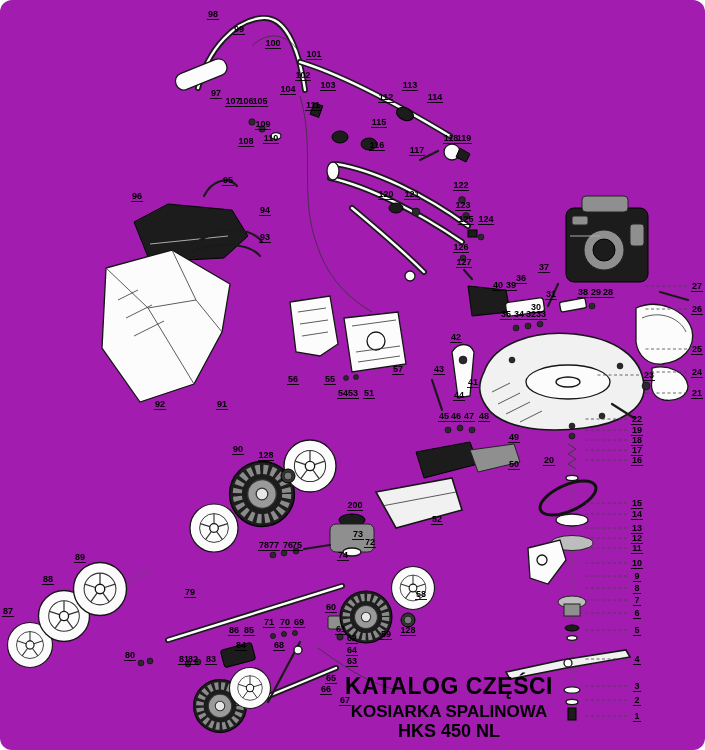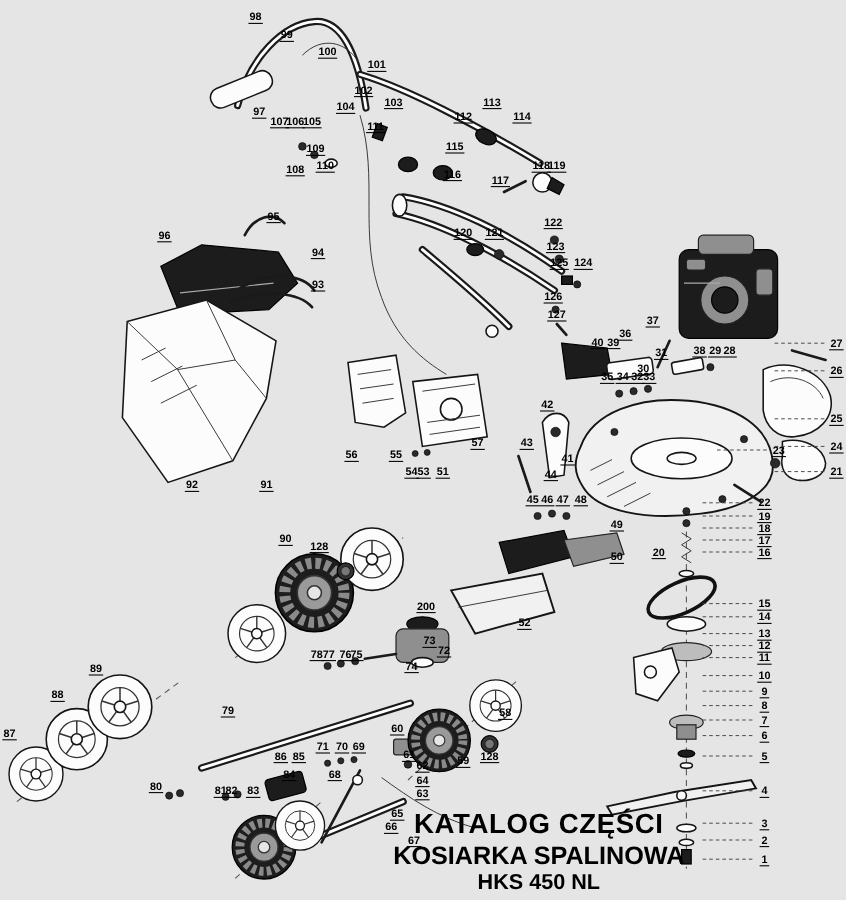--- a/index.html
+++ b/index.html
@@ -1,17 +1,17 @@
 <!DOCTYPE html>
 <html><head>
 <meta charset="utf-8">
 <style>
   html,body{margin:0;padding:0;background:#fff;}
-  .stage{position:relative;width:705px;height:750px;background:#e5e5e5;overflow:hidden;
-         font-family:"Liberation Sans",sans-serif;}
+  .stage{position:relative;width:705px;height:750px;background:#a21caf;overflow:hidden;
+         font-family:"Liberation Sans",sans-serif;border-radius:12px;}
   svg{position:absolute;left:0;top:0;}
 
   
   .part   {fill:#fcfcfc;stroke:#151515;stroke-width:1.3;}
   .part2  {fill:#f1f1f1;stroke:#151515;stroke-width:1.6;}
   .darkPart{fill:#1c1c1c;stroke:#000;stroke-width:1;}
   .gray2  {fill:#8f8f8f;stroke:#222;stroke-width:1;}
   .gray2e {fill:#bdbdbd;stroke:#222;stroke-width:1;}
   .bolt   {fill:#2a2a2a;stroke:#000;stroke-width:.5;}
   .tube   {fill:none;stroke:#1a1a1a;stroke-width:6;stroke-linecap:round;}
@@ -25,21 +25,21 @@
   .belt   {fill:none;stroke:#111;stroke-width:3;}
   .leader {stroke:#444;stroke-width:.8;stroke-dasharray:3,2.5;}
   .part-label{font-family:"Liberation Sans",sans-serif;font-size:9px;font-weight:bold;
               text-anchor:middle;fill:#000;}
   .underline{stroke:#000;stroke-width:.9;}
 
   
   .title-block{position:absolute;left:318px;top:674px;width:262px;text-align:center;
                font-weight:bold;color:#000;line-height:1.12;}
   .t1{font-size:23px;letter-spacing:.5px;}
-  .t2{font-size:21px;margin-top:2px;}
+  .t2{font-size:17px;margin-top:2px;}
   .t3{font-size:18px;}
 </style>
 </head>
 <body>
 
 <div class="stage">
 
 <svg id="diagram-svg" width="705" height="750" viewBox="0 0 705 750">
 
   <g>

